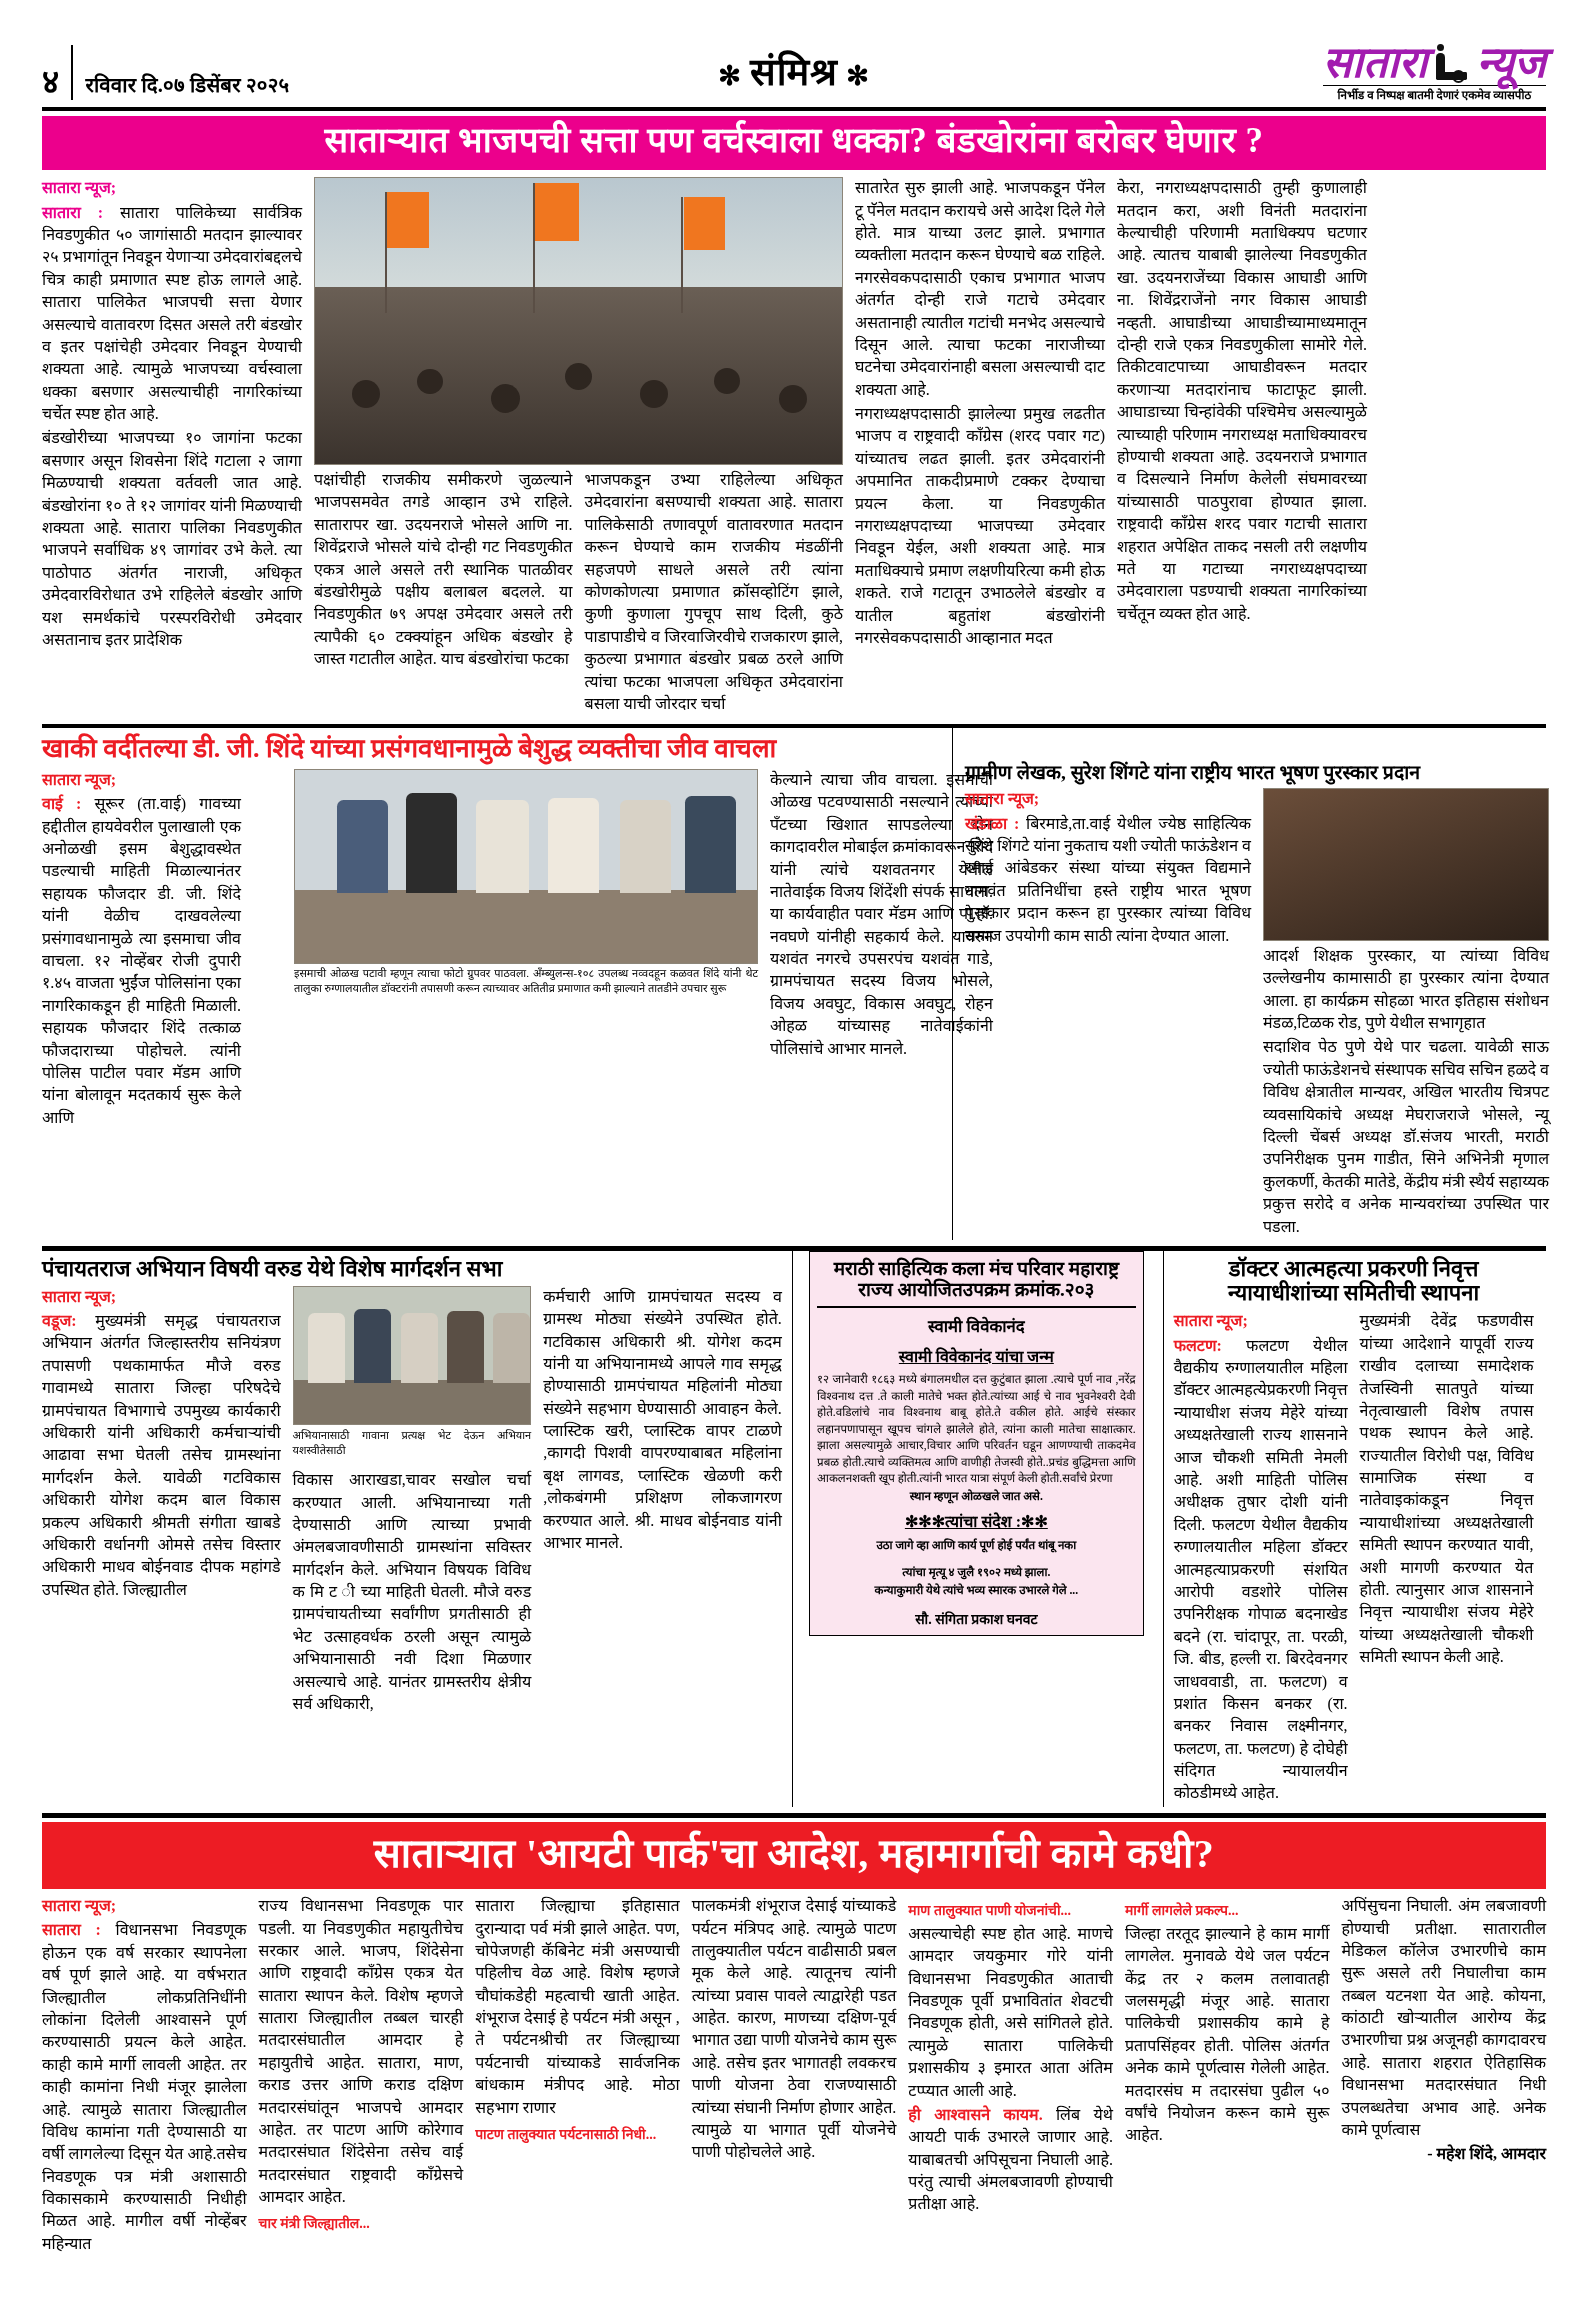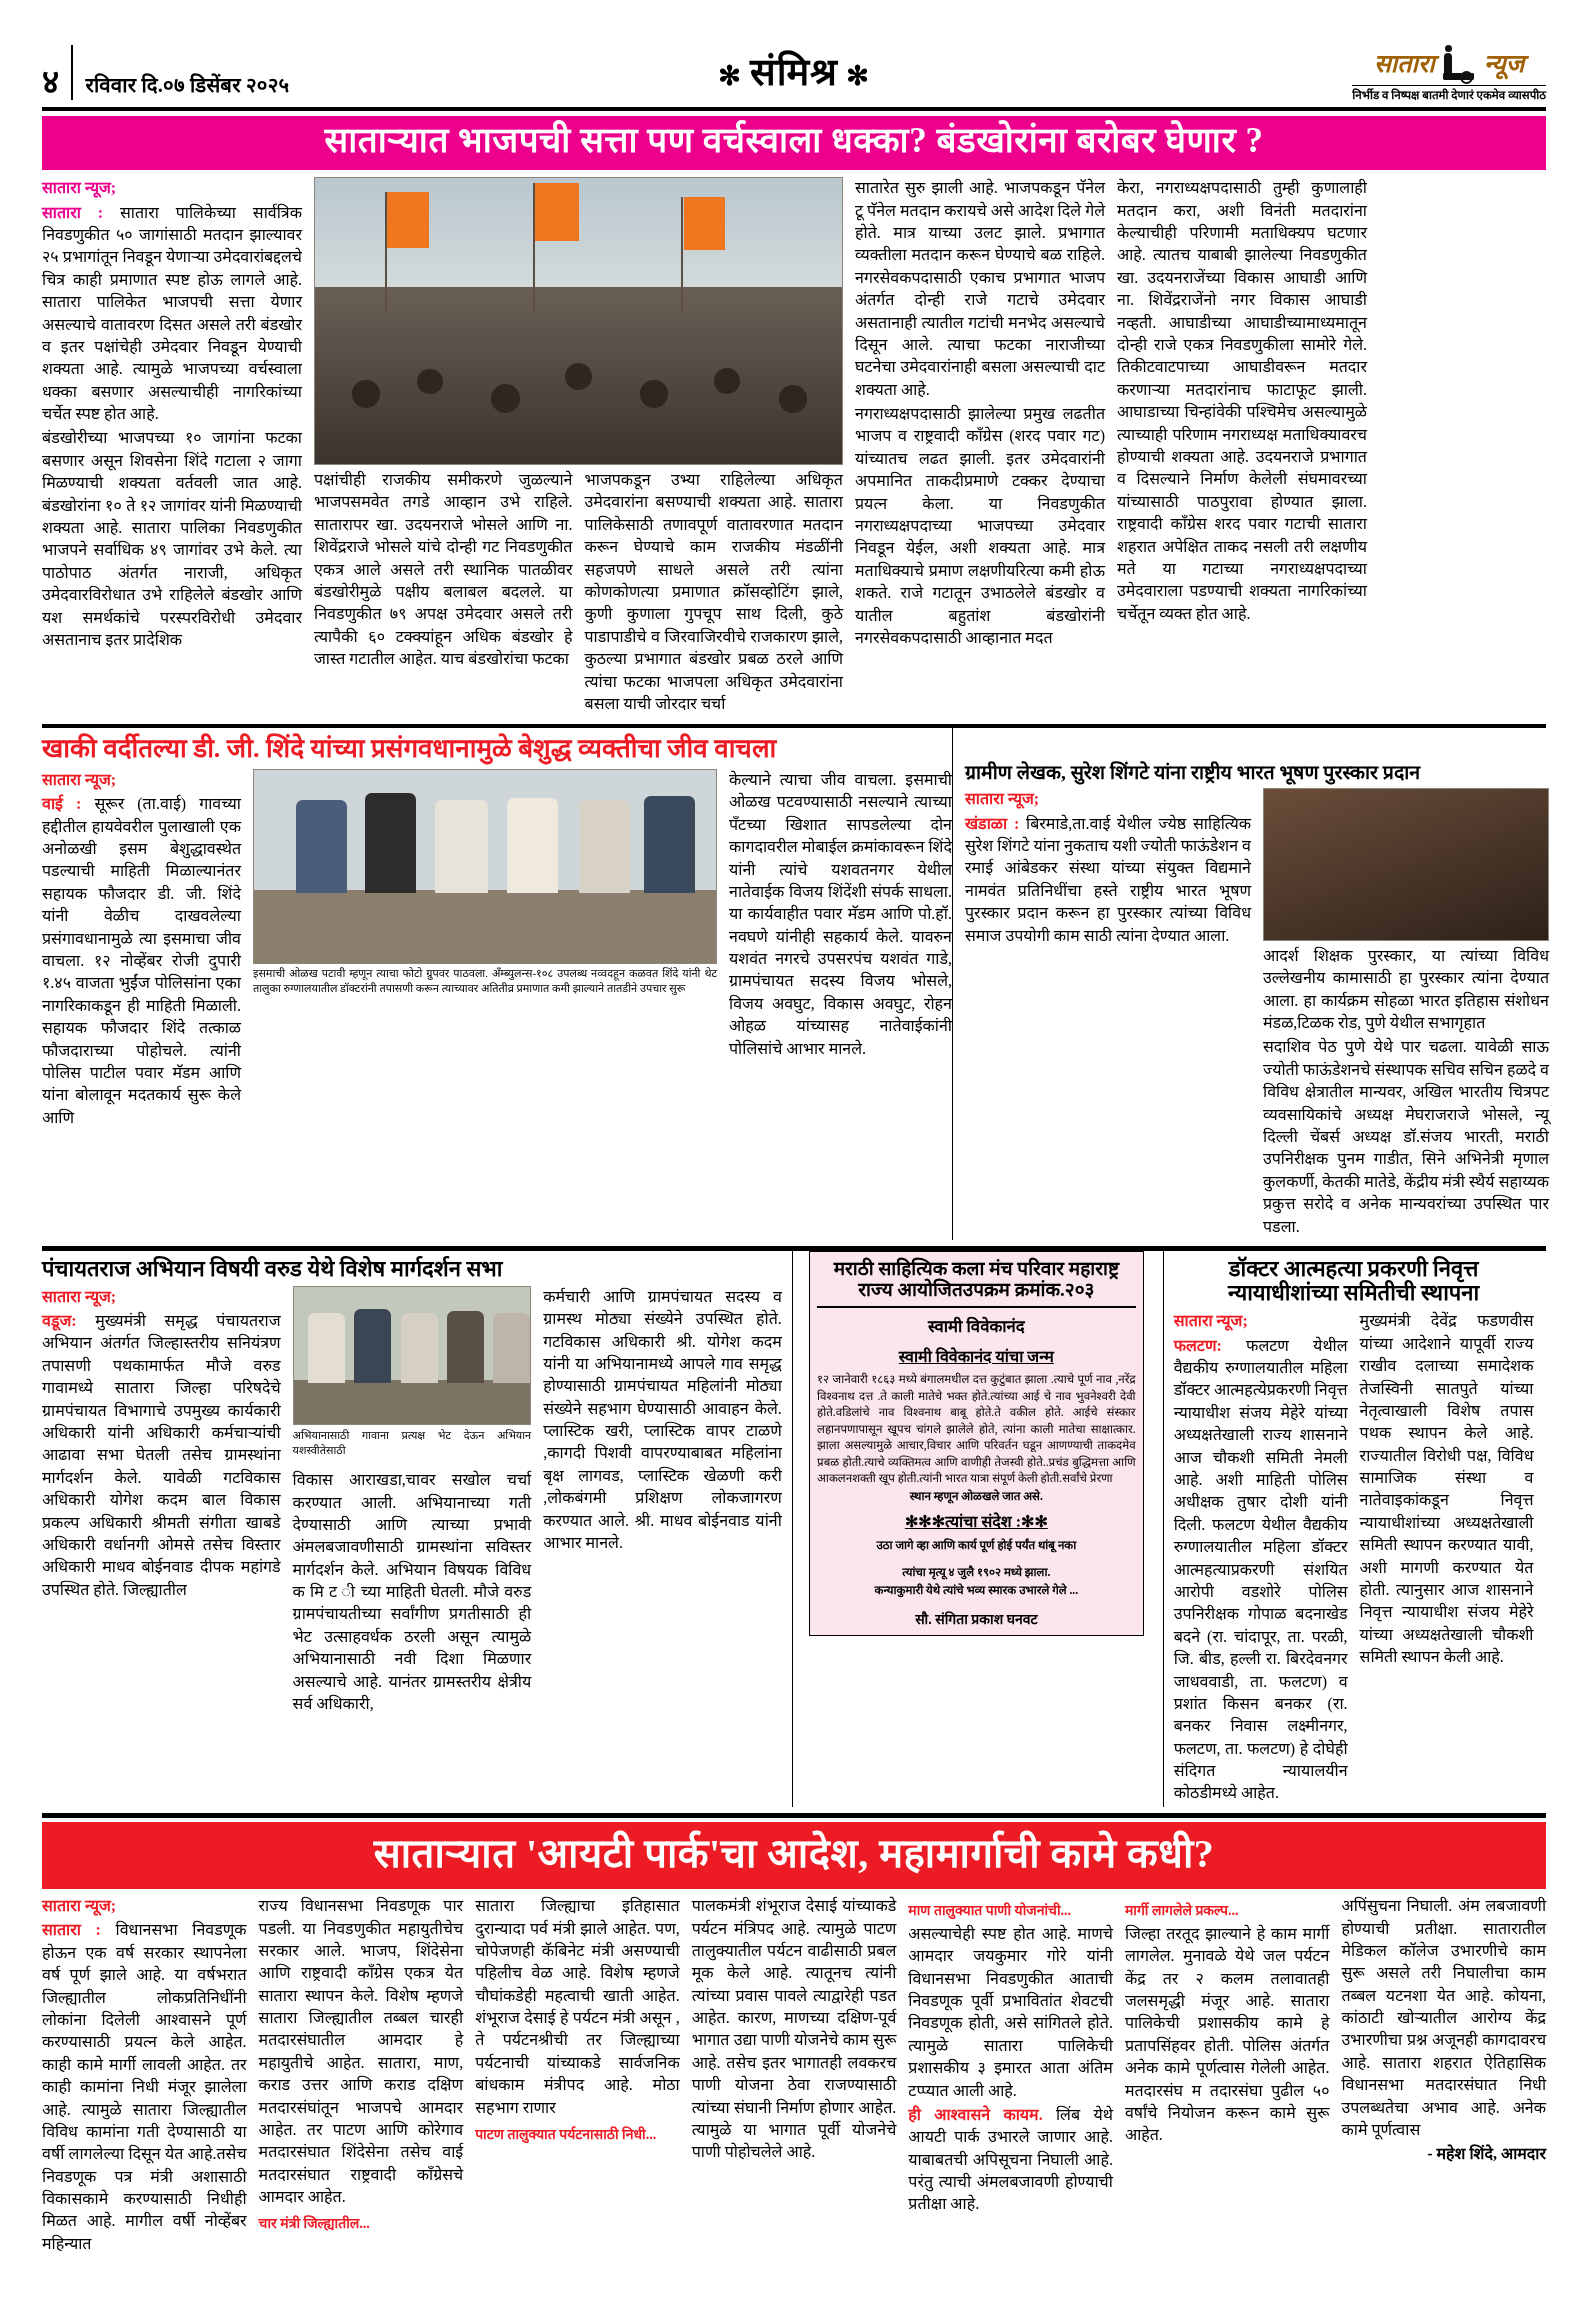--- a/index.html
+++ b/index.html
@@ -21,21 +21,21 @@
   .pageno { font-size:33px; font-weight:700; line-height:1; padding-bottom:0.9px; }
   .mh-divider { width:2.3px; height:55px; background:#000; }
   .mh-date { font-size:20.4px; font-weight:700; padding-bottom:2.8px; letter-spacing:0.2px; }
   .mh-center {
     position:absolute; left:0; right:0; bottom:8.3px;
     text-align:center; font-size:38px; font-weight:800; letter-spacing:0.9px;
   }
   .mh-center .star { font-size:27px; vertical-align:middle; padding:0 8.3px; }
   .mh-right { margin-left:auto; text-align:center; padding-bottom:1.9px; position:relative; z-index:3; }
   .logo-line { display:flex; align-items:center; justify-content:center; gap:4.6px; }
-  .logo-word { color:#a16207; font-size:25px; font-weight:800; font-style:italic; line-height:.95;
+  .logo-word { color:#a21caf; font-size:43px; font-weight:800; font-style:italic; line-height:.95;
                font-family:"Liberation Serif", serif; }
   .logo-emblem { width:40px; height:40px; position:relative; }
   .logo-emblem .cannon { position:absolute; left:3.7px; bottom:3.7px; width:31px; height:7.4px; background:#111; border-radius:1.4px; }
   .logo-emblem .wheel { position:absolute; left:20.4px; bottom:0; width:13px; height:13px; border:2.3px solid #111; border-radius:50%; }
   .logo-emblem .fig { position:absolute; left:4.6px; bottom:6.5px; width:8.3px; height:24px; background:#111; border-radius:4.2px 4.2px 0.9px 0.9px; }
   .logo-emblem .head { position:absolute; left:5.6px; top:0.9px; width:7px; height:7px; background:#111; border-radius:50%; }
   .logo-tag { border-top:1.4px solid #000; margin-top:0.9px; font-size:11.6px; font-weight:700; padding-top:1.4px; }
 
   .rule-black { height:4.2px; background:#000; margin-top:2.8px; }
 
@@ -199,21 +199,21 @@
         <div class="col" style="flex:0 0 199px;">
           <p class="body">
             <span class="byline-red">सातारा न्यूज;</span>
           </p>
           <p class="body">
             <span class="dateline-red">वाई :</span>
             <span>सूरूर (ता.वाई) गावच्या हद्दीतील हायवेवरील पुलाखाली एक अनोळखी इसम बेशुद्धावस्थेत पडल्याची माहिती मिळाल्यानंतर सहायक फौजदार डी. जी. शिंदे यांनी वेळीच दाखवलेल्या प्रसंगावधानामुळे त्या इसमाचा जीव वाचला.
 १२ नोव्हेंबर रोजी दुपारी १.४५ वाजता भुईंज पोलिसांना एका नागरिकाकडून ही माहिती मिळाली. सहायक फौजदार शिंदे तत्काळ फौजदाराच्या पोहोचले. त्यांनी पोलिस पाटील पवार मॅडम आणि यांना बोलावून मदतकार्य सुरू केले आणि</span>
           </p>
         </div>
-        <div class="col" style="flex:0 0 464px;">
+        <div class="col" style="flex:0 0 464px;margin-left:41px;">
           <div class="photo photo-room" style="height:195px;">
             <div class="wall"></div>
             <div class="floor"></div>
             <div class="person" style="left:42px;width:51px;height:93px;background:#4a5d7a;"></div>
             <div class="person" style="left:111px;width:51px;height:100px;background:#2c2c2c;"></div>
             <div class="person" style="left:181px;width:53px;height:93px;background:#e8e3d8;"></div>
             <div class="person" style="left:253px;width:51px;height:95px;background:#efe9de;"></div>
             <div class="person" style="left:325px;width:51px;height:93px;background:#d8d2c6;"></div>
             <div class="person" style="left:390px;width:51px;height:97px;background:#3a4a5c;"></div>
           </div>

